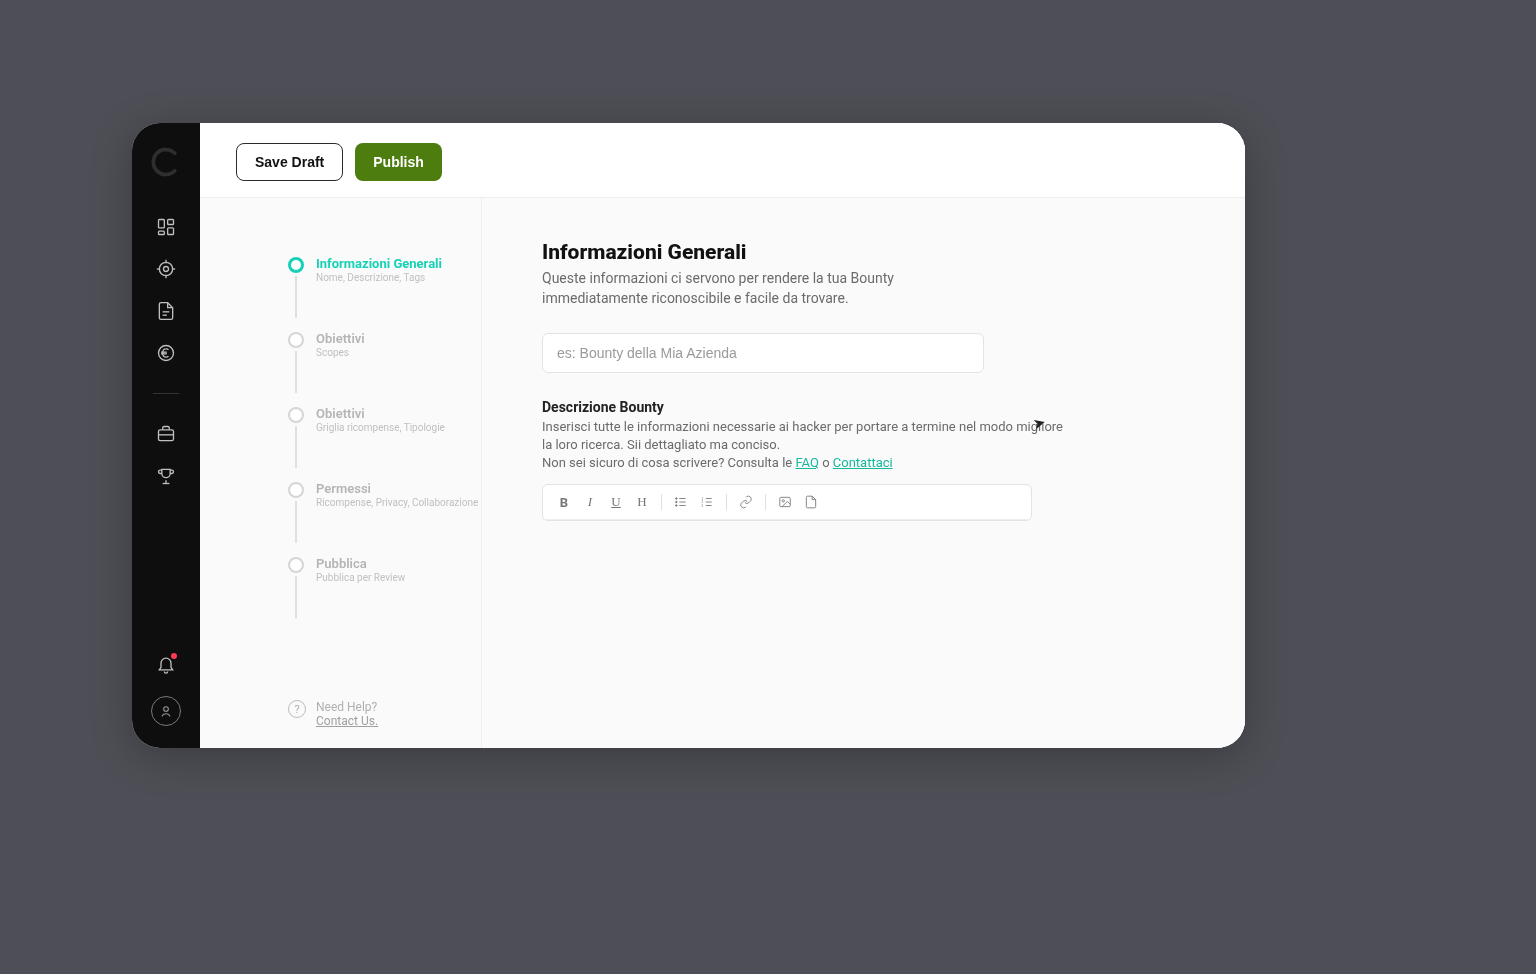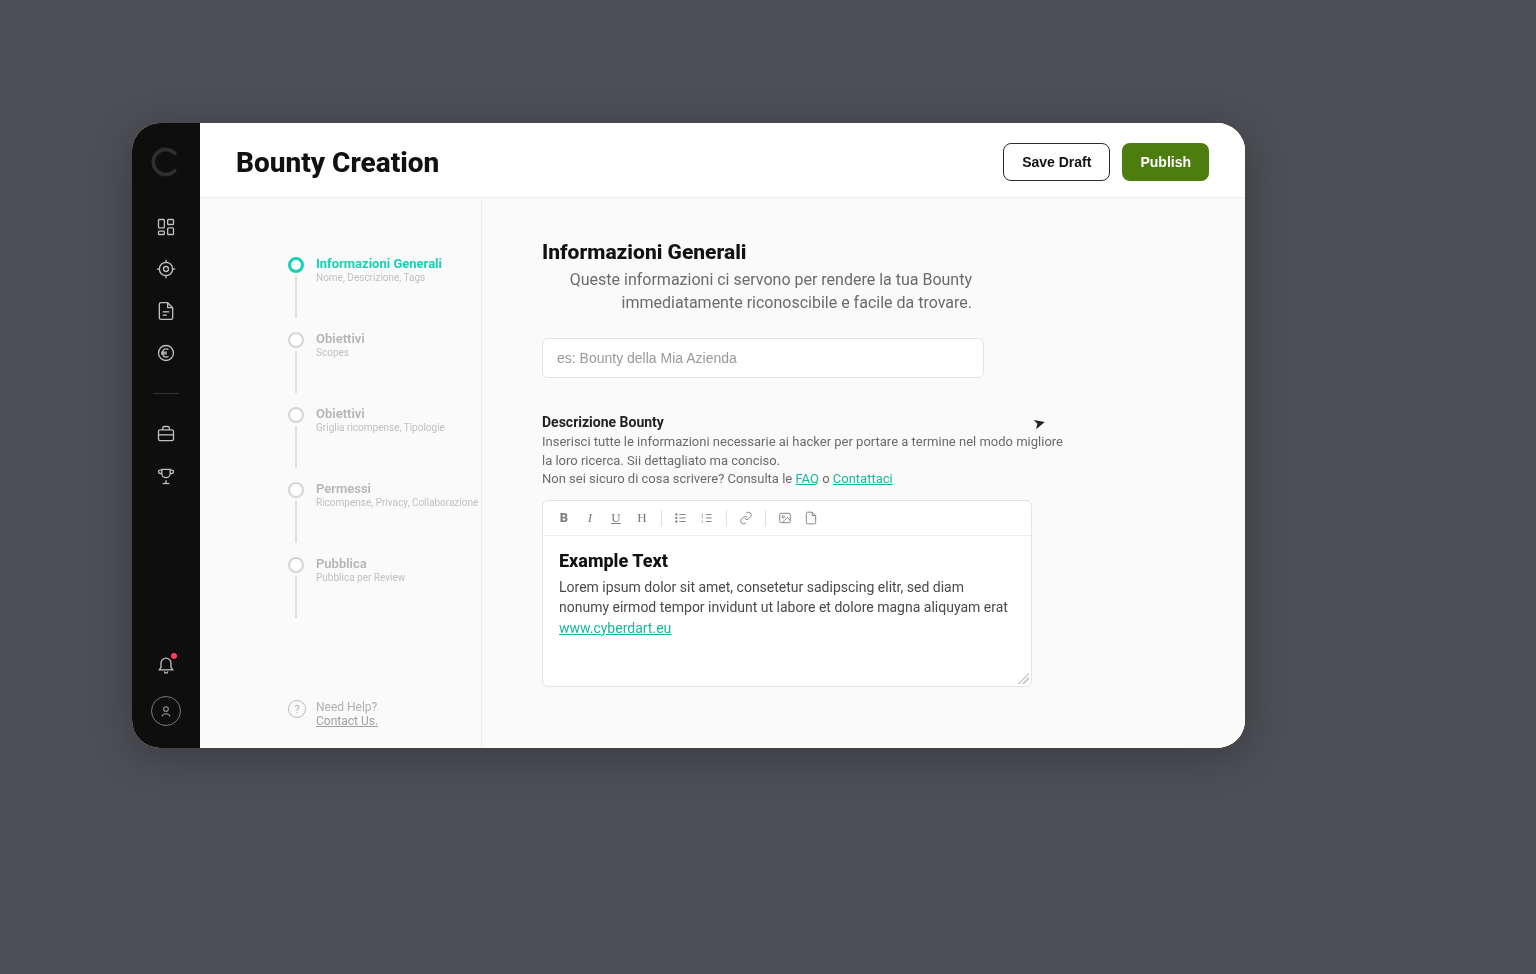--- a/index.html
+++ b/index.html
@@ -167,46 +167,45 @@
     padding: 42px 60px 20px 60px;
     overflow: hidden;
   }
   .section-title {
     font-size: 21px;
     font-weight: 800;
     color: #111;
     margin-bottom: 4px;
   }
   .section-sub {
-    font-size: 16px;
+    font-size: 14px;
     color: #6b6b6b;
     line-height: 1.45;
     max-width: 430px;
-    text-align: right;
   }
   .field { margin-top: 24px; }
   .field-label {
     font-size: 13px;
     color: #6b6b6b;
     margin-bottom: 7px;
     display: block;
   }
   .text-input {
     width: 442px;
     max-width: 100%;
     padding: 11px 14px;
     border: 1px solid #e3e3e3;
     border-radius: 6px;
     font-size: 14px;
     color: #333;
     background: #fff;
   }
   .text-input::placeholder { color: #9a9a9a; }
 
-  .desc-block { margin-top: 36px; }
+  .desc-block { margin-top: 26px; }
   .desc-label { font-size: 14px; font-weight: 700; color: #222; margin-bottom: 3px; }
   .desc-help {
     font-size: 13px;
     color: #6b6b6b;
     line-height: 1.4;
     max-width: 530px;
   }
   .desc-help a { color: #17b89d; text-decoration: underline; }
 
   .editor {
@@ -326,21 +325,20 @@
         <svg width="16" height="16" viewBox="0 0 24 24" stroke="#9a9a9a" fill="none" stroke-width="1.6">
             <circle cx="12" cy="9" r="3.5"></circle>
             <path d="M6 20c1-3 3-4 6-4s5 1 6 4"></path>
           </svg>
       </div>
     </div>
   </div>
 
   <div class="main">
     <div class="header">
-      <h1 class="page-title">Bounty Creation</h1>
       <div class="header-actions">
         <button class="btn btn-outline">Save Draft</button>
         <button class="btn btn-disabled">Publish</button>
       </div>
     </div>
 
     <div class="body">
 
       <div class="steps-col">
         <div class="step active">
@@ -444,25 +442,20 @@
                     <path d="M21 16l-5-5-8 8"></path>
                   </svg>
                 </span>
               <span class="tbtn">
                   <svg viewBox="0 0 24 24">
                     <path d="M14 2H6a2 2 0 0 0-2 2v16a2 2 0 0 0 2 2h12a2 2 0 0 0 2-2V8z"></path>
                     <polyline points="14 2 14 8 20 8"></polyline>
                   </svg>
                 </span>
             </div>
-            <div class="editor-body">
-              <h3>Example Text</h3>
-              <p><span>Lorem ipsum dolor sit amet, consetetur sadipscing elitr, sed diam nonumy eirmod tempor invidunt ut labore et dolore magna aliquyam erat </span><a href="#">www.cyberdart.eu</a></p>
-              <div class="resize-handle"></div>
-            </div>
           </div>
         </div>
 
         <div class="cursor">➤</div>
       </div>
     </div>
   </div>
 </div>
 
 </body></html>

